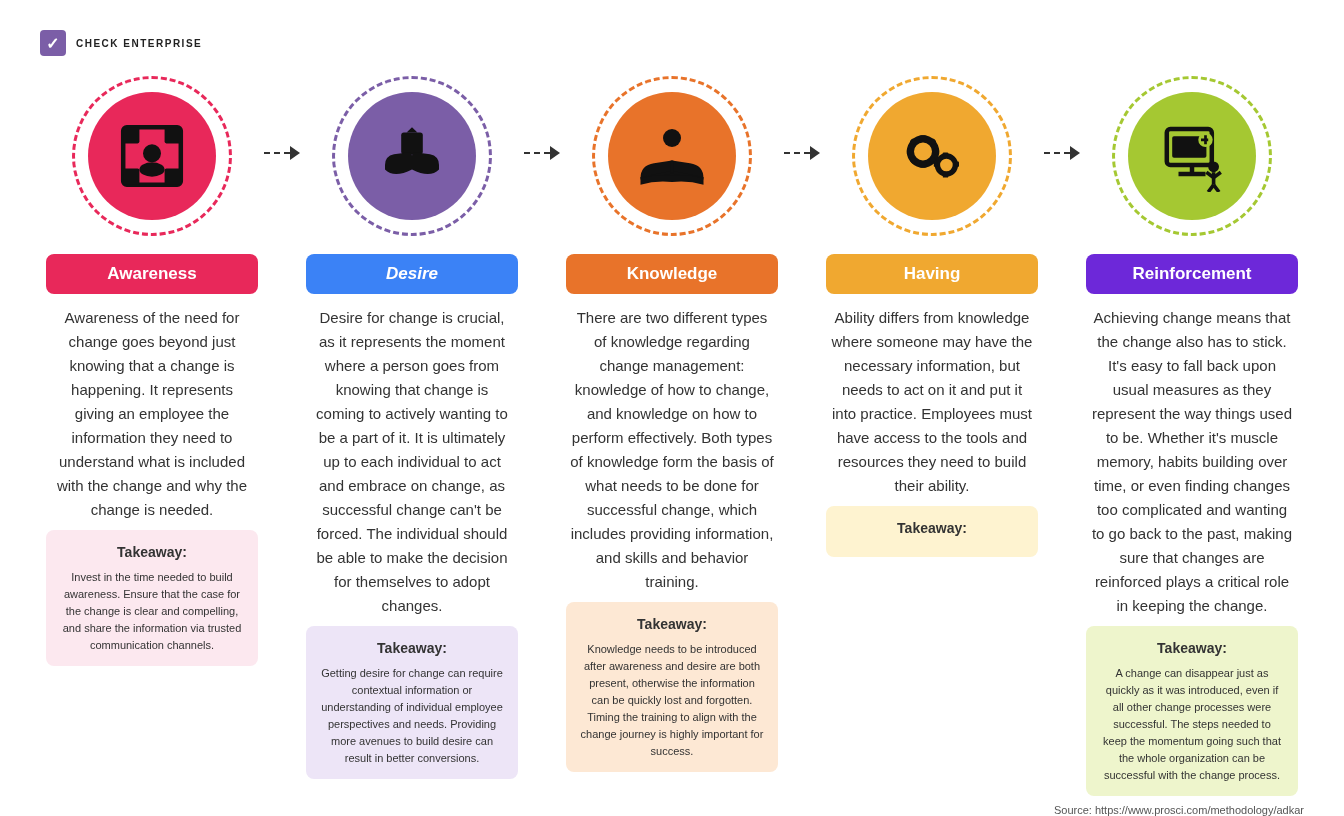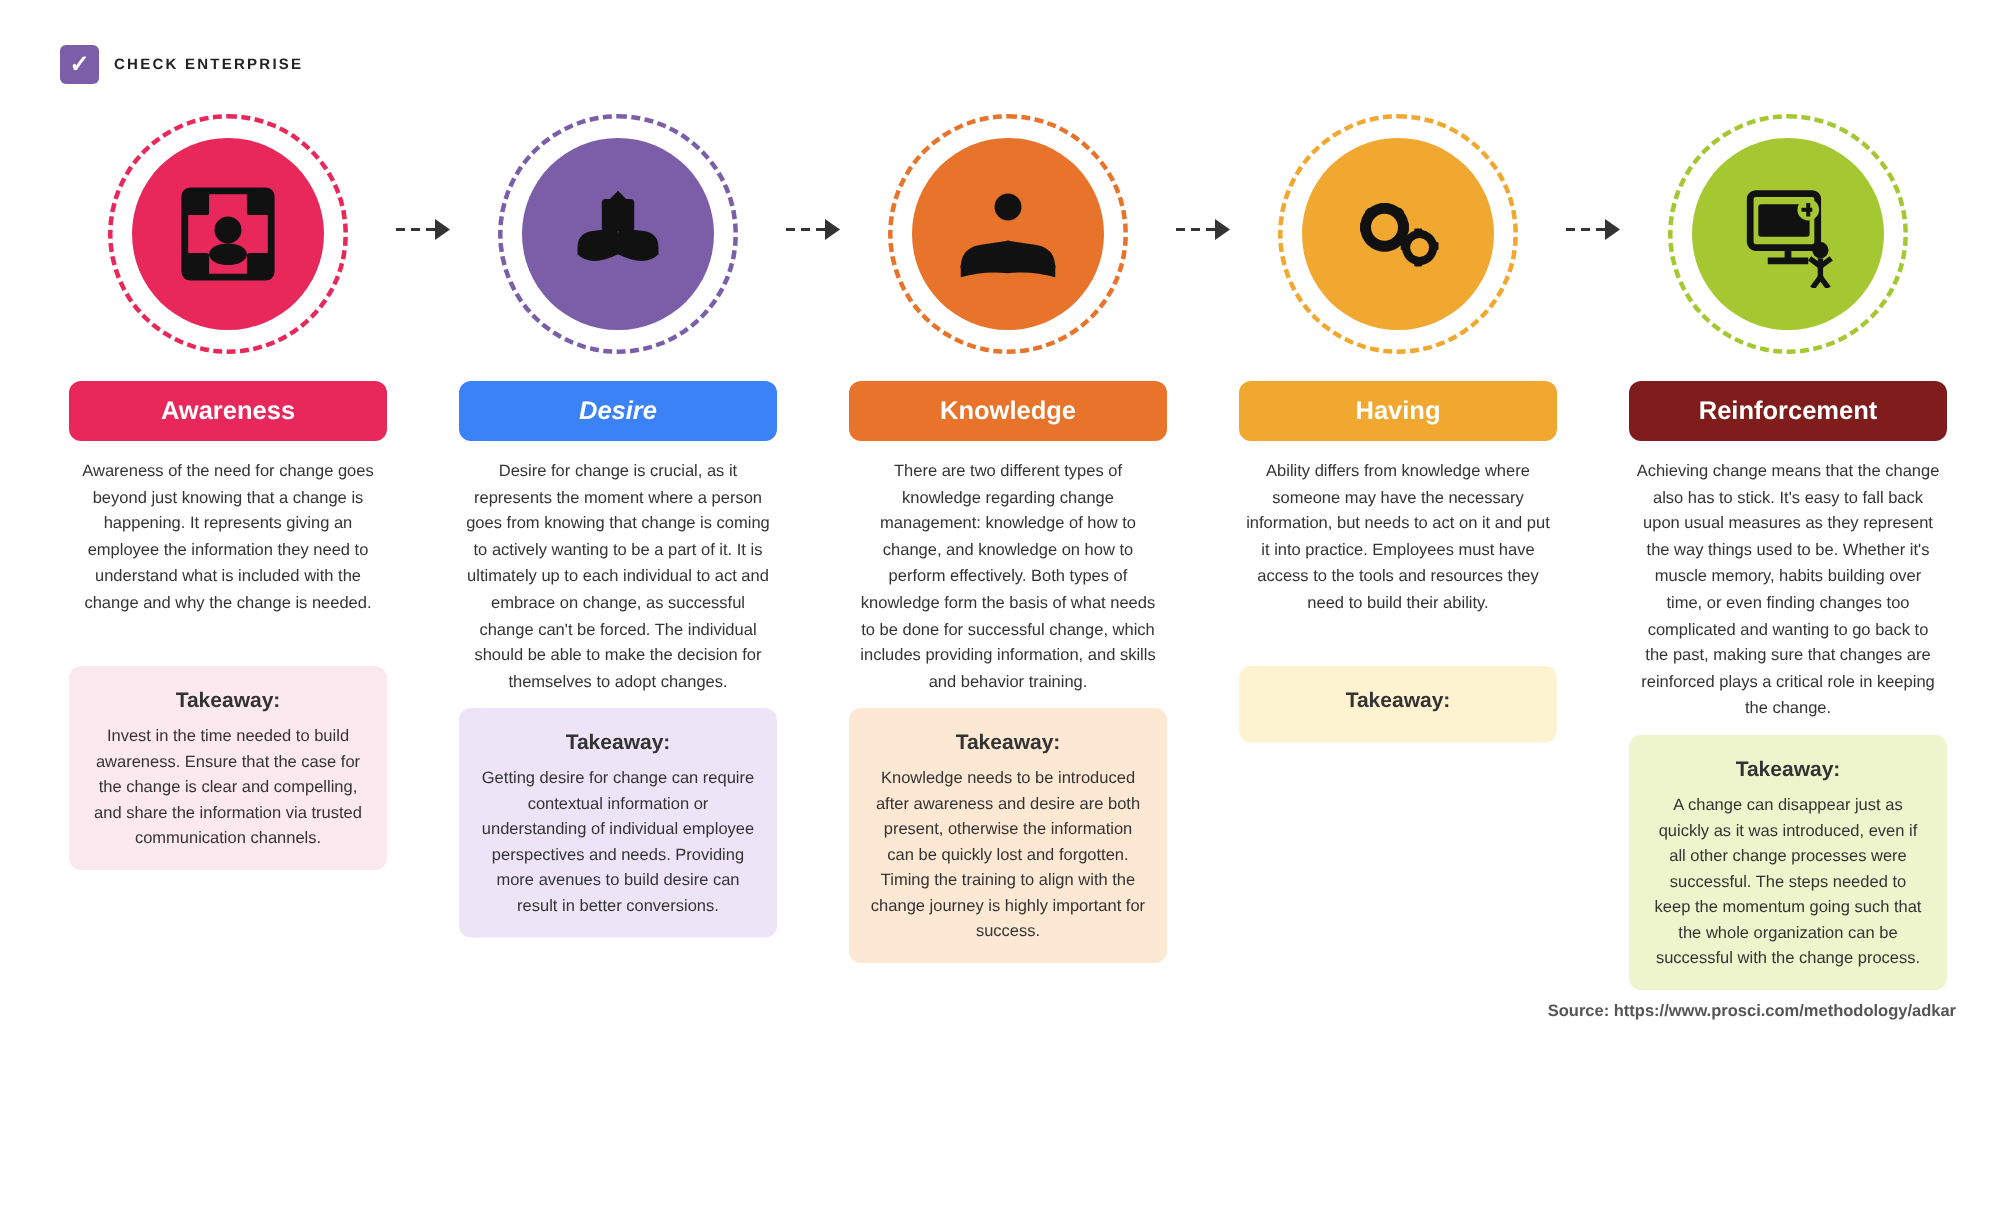--- a/index.html
+++ b/index.html
@@ -78,21 +78,21 @@
       padding: 10px 20px;
       font-size: 17px;
       font-weight: 800;
       color: white;
       margin-bottom: 12px;
       width: 100%;
       text-align: center;
     }
 
     .description {
-      font-size: 11px;
+      font-size: 15px;
       color: #333;
       text-align: center;
       line-height: 1.6;
       padding: 0 4px;
       min-height: 130px;
     }
 
     .takeaway-box {
       border-radius: 8px;
       padding: 12px 14px;
@@ -108,21 +108,20 @@
       font-weight: 800;
       font-size: 14px;
       margin-bottom: 5px;
     }
 
     .source {
       text-align: right;
       font-size: 11px;
       color: #555;
       margin-top: 8px;
-      font-weight: bold;
     }
 
     
     .awareness .circle-inner { background: #e8285a; }
     .awareness .circle-outer { border-color: #e8285a; }
     .awareness .label-badge { background: #e8285a; }
     .awareness .takeaway-box { background: #fce8ef; }
 
     .desire .circle-inner { background: #7b5ea7; }
     .desire .circle-outer { border-color: #7b5ea7; }
@@ -134,21 +133,21 @@
     .knowledge .label-badge { background: #e8732a; }
     .knowledge .takeaway-box { background: #fde8d4; }
 
     .ability .circle-inner { background: #f0a830; }
     .ability .circle-outer { border-color: #f0a830; }
     .ability .label-badge { background: #f0a830; }
     .ability .takeaway-box { background: #fef3d0; }
 
     .reinforcement .circle-inner { background: #a5c832; }
     .reinforcement .circle-outer { border-color: #a5c832; }
-    .reinforcement .label-badge { background: #7f1d1d; }
+    .reinforcement .label-badge { background: #6d28d9; }
     .reinforcement .takeaway-box { background: #eef5cc; }
 
     .steps-row {
       display: flex;
       align-items: flex-start;
       gap: 0;
       width: 100%;
     }
 
     .step-col {

